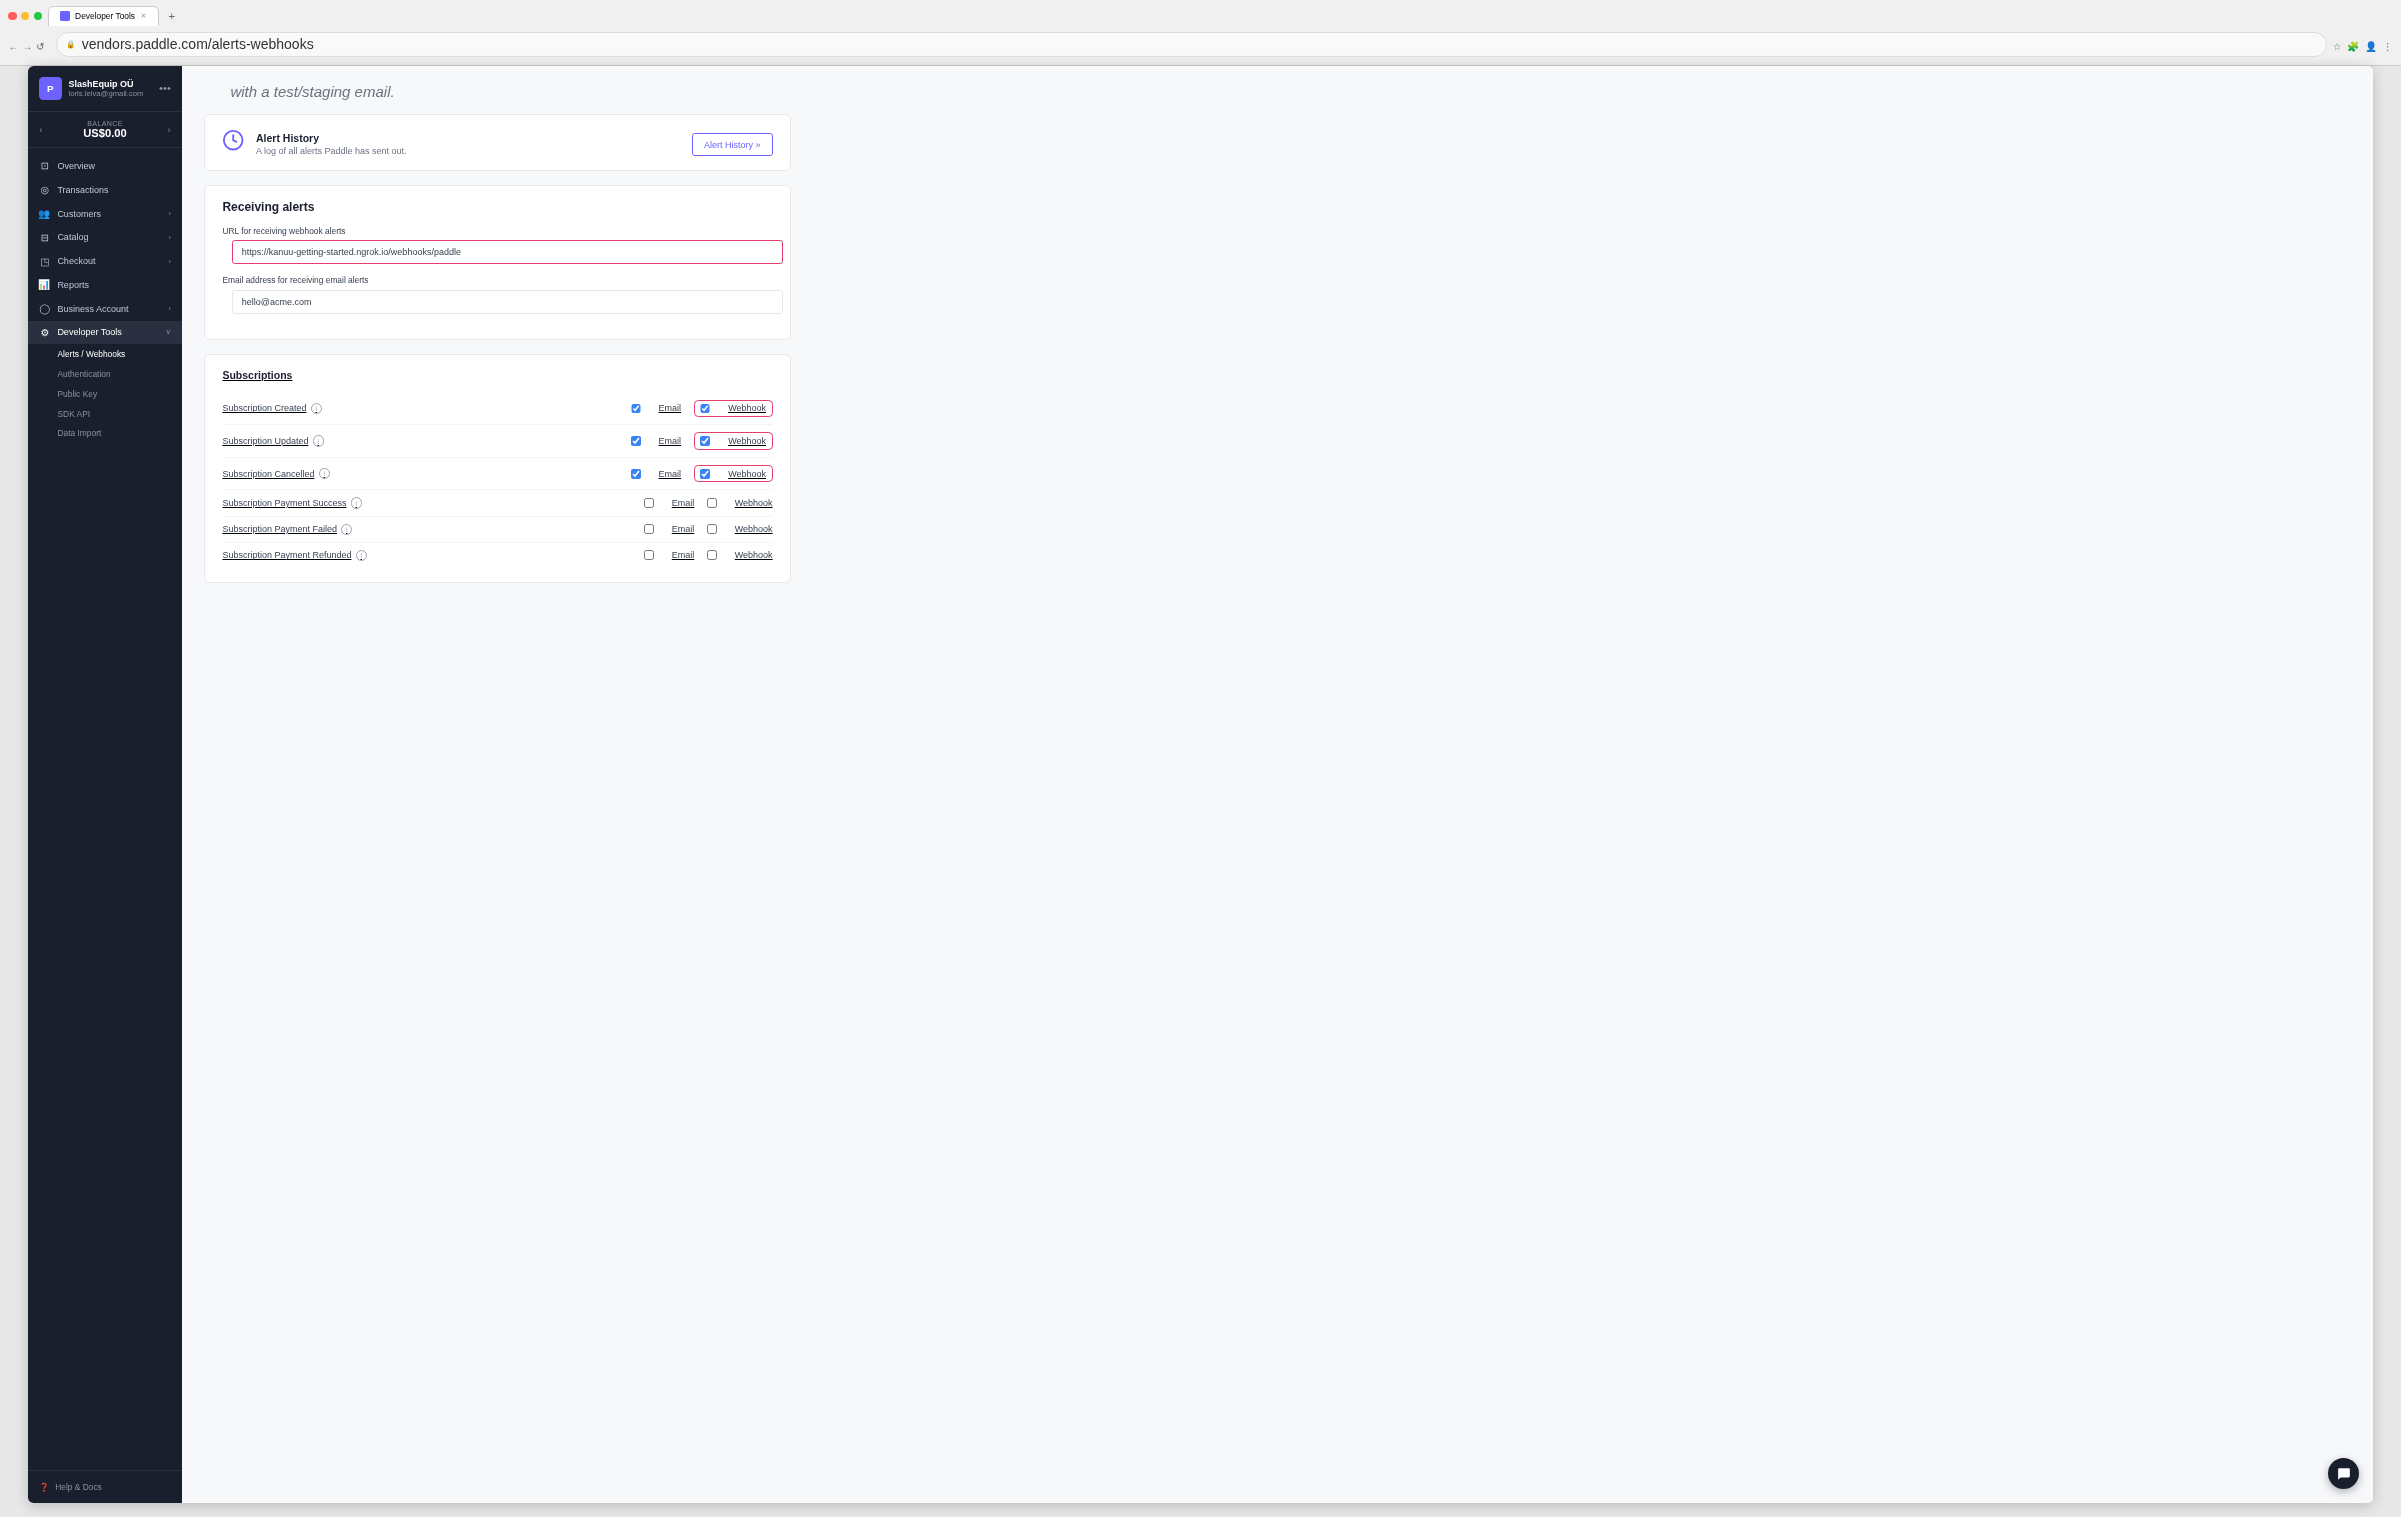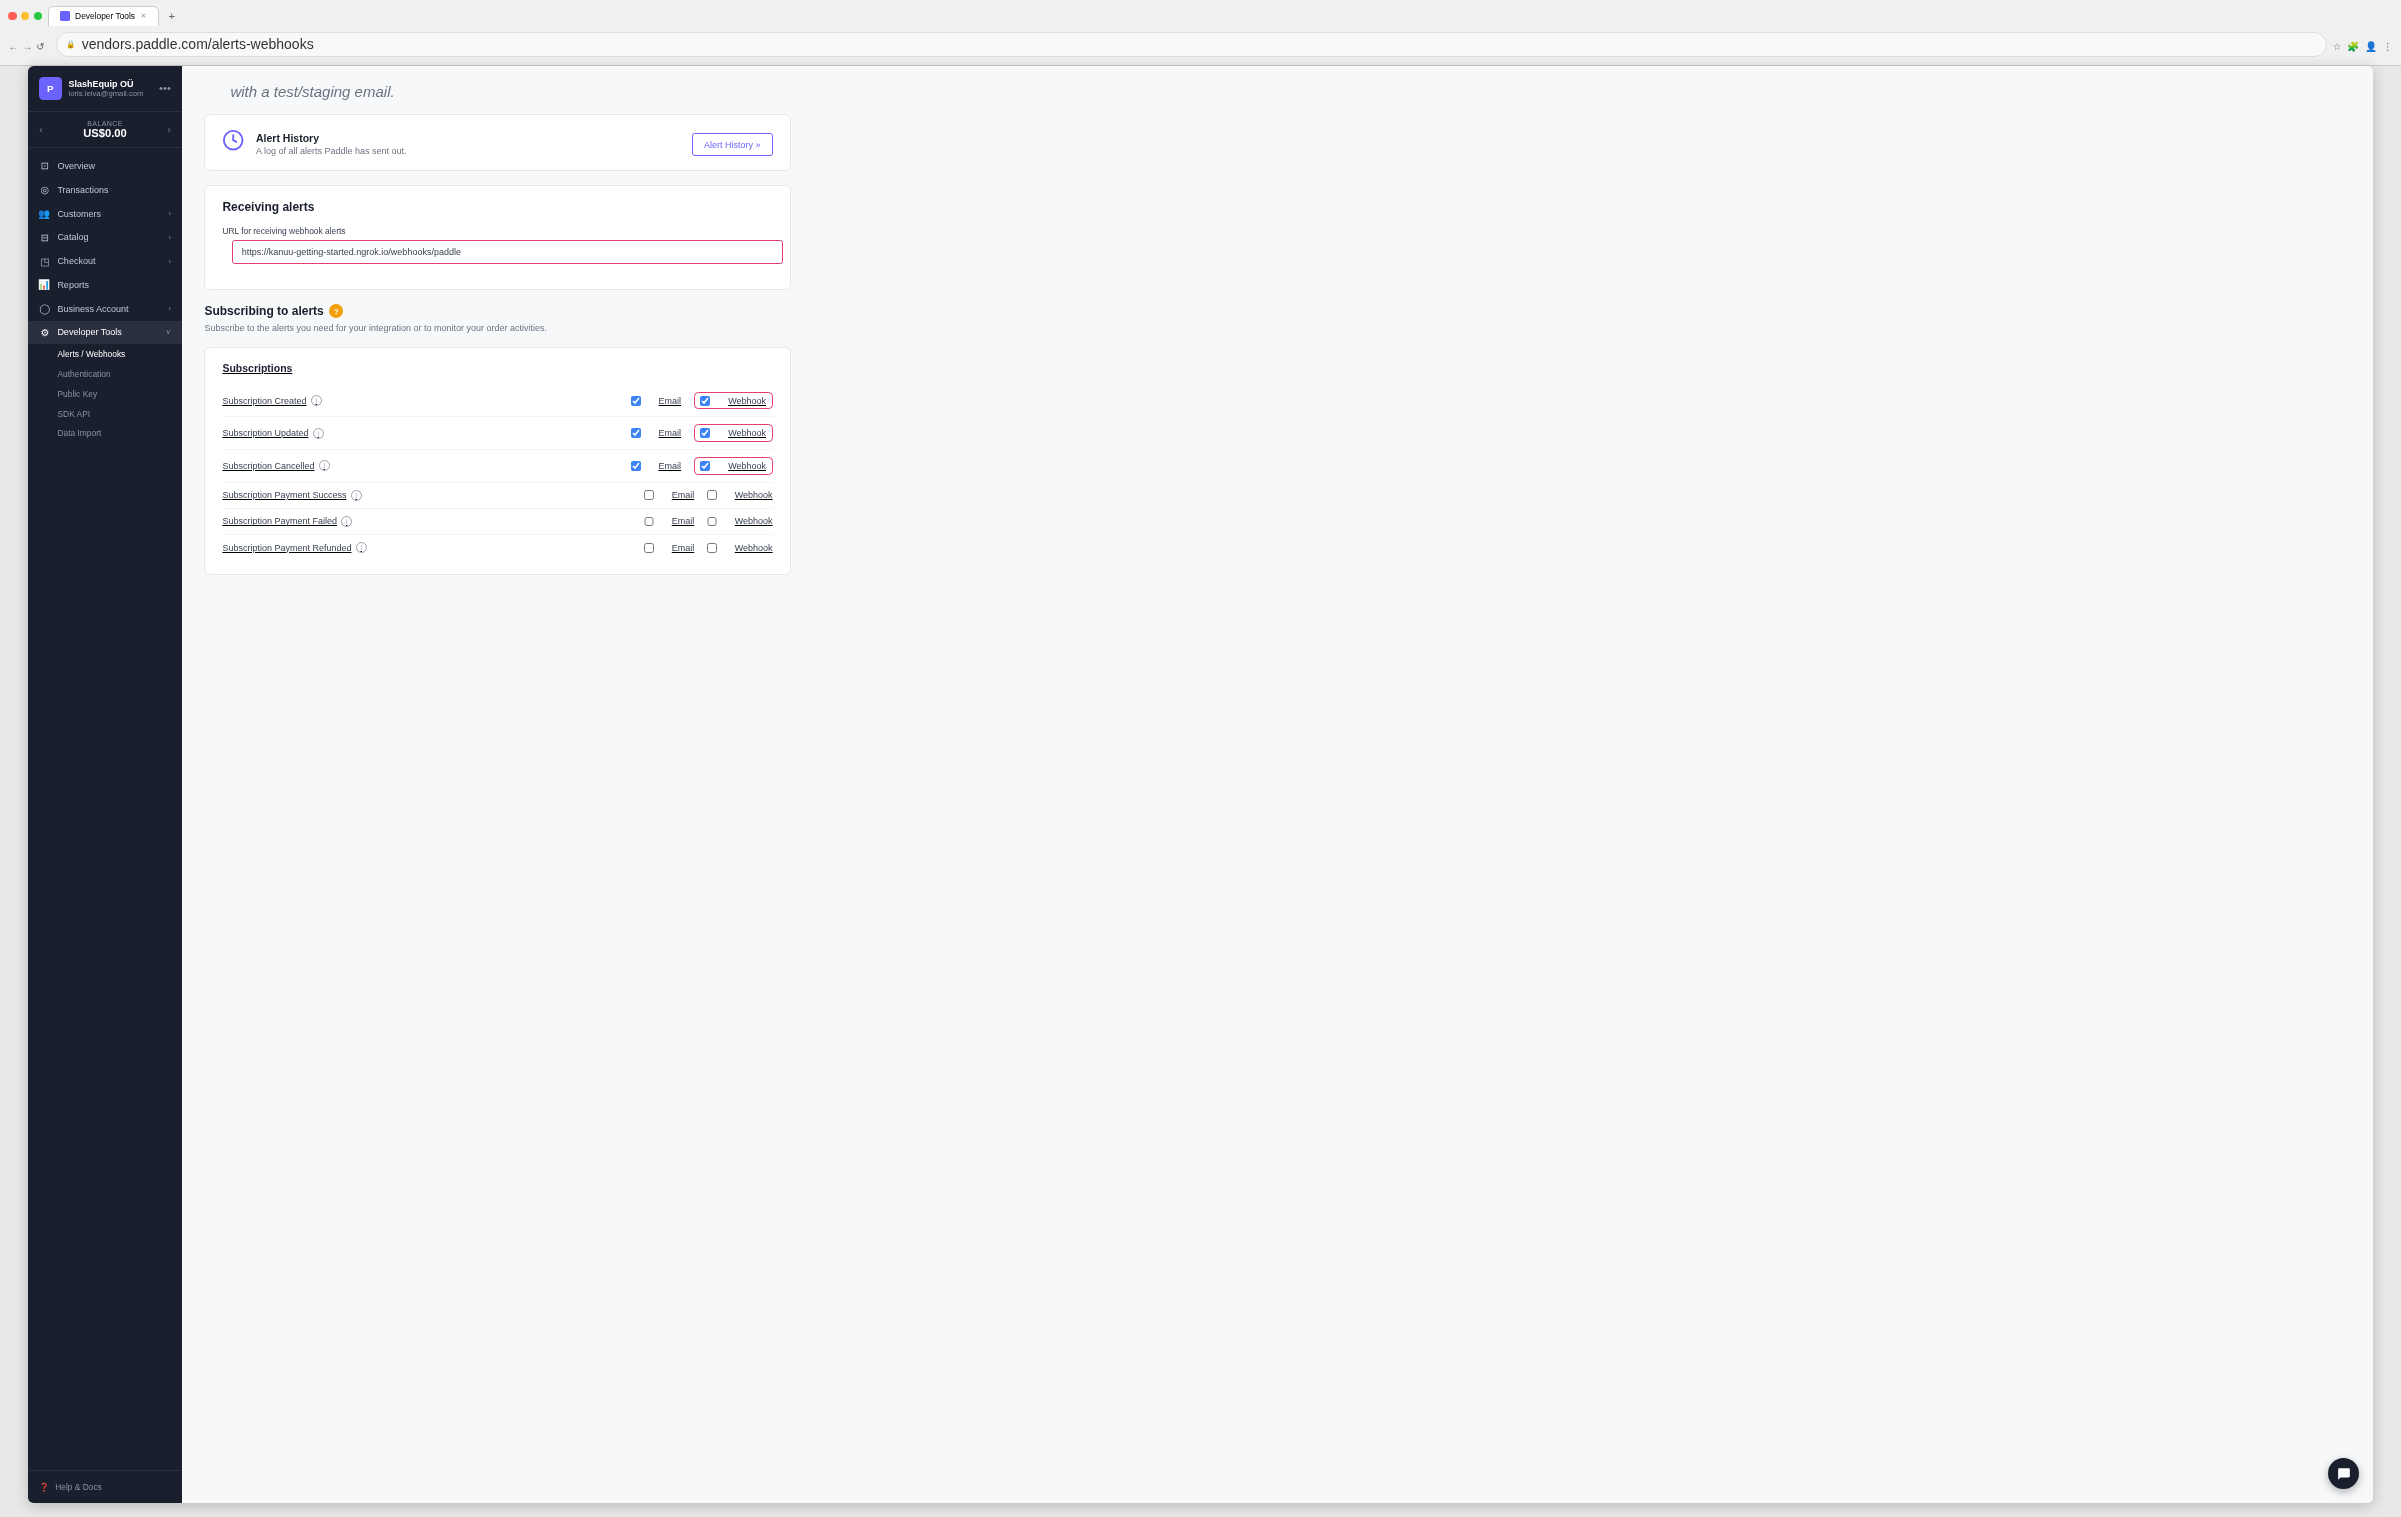--- a/index.html
+++ b/index.html
@@ -229,29 +229,26 @@
         </div>
         <button class="btn-outline">Alert History »</button>
       </div>
 
       <div class="card">
         <div class="section-title">Receiving alerts</div>
         <div class="form-group">
           <label class="form-label">URL for receiving webhook alerts</label>
           <input type="text" class="form-input highlighted" value="https://kanuu-getting-started.ngrok.io/webhooks/paddle" style="">
         </div>
-      </div>
-
-      <div style="margin-bottom: 11.2px;">
-        <div class="section-header">
-          <span class="section-title" style="margin-bottom:0;">Subscribing to alerts</span>
-          <div class="info-badge">?</div>
-        </div>
-        <p class="section-desc">Subscribe to the alerts you need for your integration or to monitor your order activities.</p>
-      </div>
+        <div class="form-group">
+          <label class="form-label">Email address for receiving email alerts</label>
+          <input type="text" class="form-input" value="hello@acme.com" style="">
+        </div>
+      </div>
+
 
       <div class="subscriptions-section">
         <div class="sub-section-title">Subscriptions</div>
 
         <div class="sub-row">
           <div class="sub-name">
             <span>Subscription Created</span>
             <div class="info-icon">i</div>
           </div>
           <div class="sub-check">

